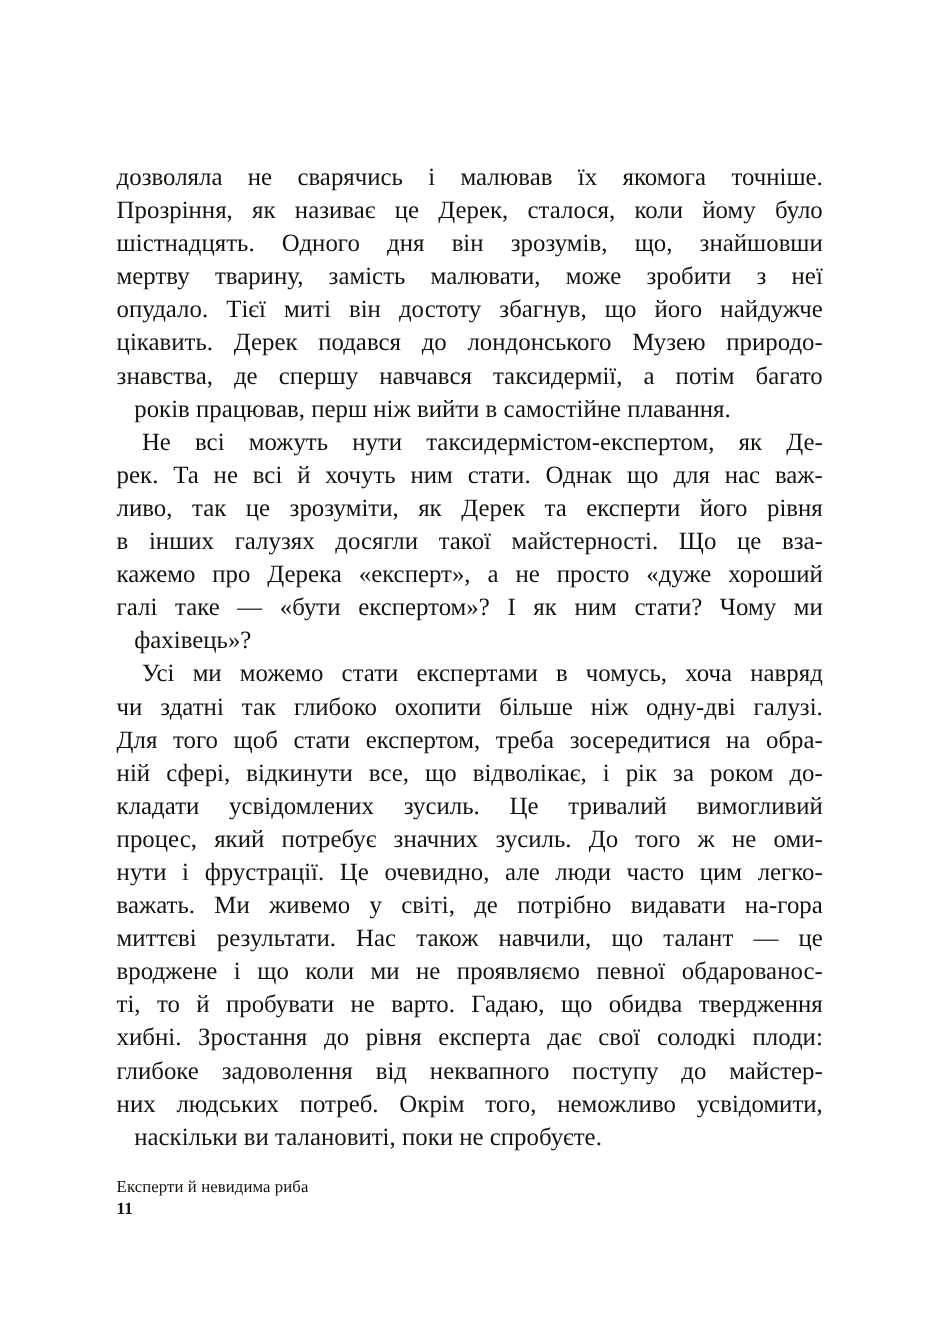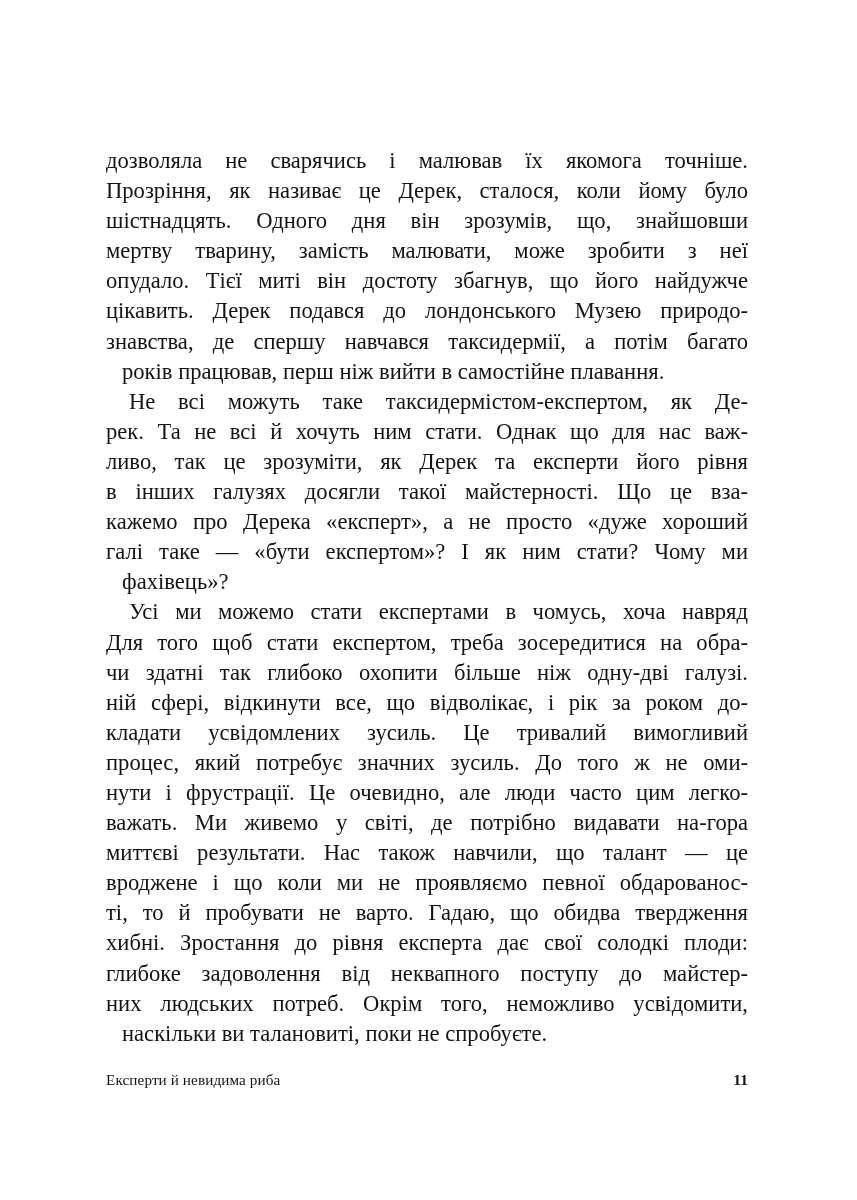--- a/index.html
+++ b/index.html
@@ -59,20 +59,21 @@
   }
 
   .footer {
     position: absolute;
     left: 106px;
     top: 1070px;
     width: 642px;
     display: flex;
     align-items: baseline;
     justify-content: space-between;
+    flex-direction: column;
   }
 
   .footer-title {
     font-family: "Liberation Serif", "DejaVu Serif", serif;
     font-size: 15.2px;
     line-height: 20px;
     color: #14130f;
     letter-spacing: 0.1px;
   }
 
@@ -96,33 +97,33 @@
       <span class="line">Прозріння, як називає це Дерек, сталося, коли йому було</span>
       <span class="line">шістнадцять. Одного дня він зрозумів, що, знайшовши</span>
       <span class="line">мертву тварину, замість малювати, може зробити з неї</span>
       <span class="line">опудало. Тієї миті він достоту збагнув, що його найдужче</span>
       <span class="line">цікавить. Дерек подався до лондонського Музею природо-</span>
       <span class="line">знавства, де спершу навчався таксидермії, а потім багато</span>
       <span class="line last">років працював, перш ніж вийти в самостійне плавання.</span>
     </div>
 
     <div class="para">
-      <span class="line indent">Не всі можуть таке таксидермістом-експертом, як Де-</span>
+      <span class="line indent">Не всі можуть нути таксидермістом-експертом, як Де-</span>
       <span class="line">рек. Та не всі й хочуть ним стати. Однак що для нас важ-</span>
       <span class="line">ливо, так це зрозуміти, як Дерек та експерти його рівня</span>
       <span class="line">в інших галузях досягли такої майстерності. Що це вза-</span>
       <span class="line">кажемо про Дерека «експерт», а не просто «дуже хороший</span>
       <span class="line">галі таке — «бути експертом»? І як ним стати? Чому ми</span>
       <span class="line last">фахівець»?</span>
     </div>
 
     <div class="para">
       <span class="line indent">Усі ми можемо стати експертами в чомусь, хоча навряд</span>
+      <span class="line">чи здатні так глибоко охопити більше ніж одну-дві галузі.</span>
       <span class="line">Для того щоб стати експертом, треба зосередитися на обра-</span>
-      <span class="line">чи здатні так глибоко охопити більше ніж одну-дві галузі.</span>
       <span class="line">ній сфері, відкинути все, що відволікає, і рік за роком до-</span>
       <span class="line">кладати усвідомлених зусиль. Це тривалий вимогливий</span>
       <span class="line">процес, який потребує значних зусиль. До того ж не оми-</span>
       <span class="line">нути і фрустрації. Це очевидно, але люди часто цим легко-</span>
       <span class="line">важать. Ми живемо у світі, де потрібно видавати на-гора</span>
       <span class="line">миттєві результати. Нас також навчили, що талант — це</span>
       <span class="line">вроджене і що коли ми не проявляємо певної обдарованос-</span>
       <span class="line">ті, то й пробувати не варто. Гадаю, що обидва твердження</span>
       <span class="line">хибні. Зростання до рівня експерта дає свої солодкі плоди:</span>
       <span class="line">глибоке задоволення від неквапного поступу до майстер-</span>

